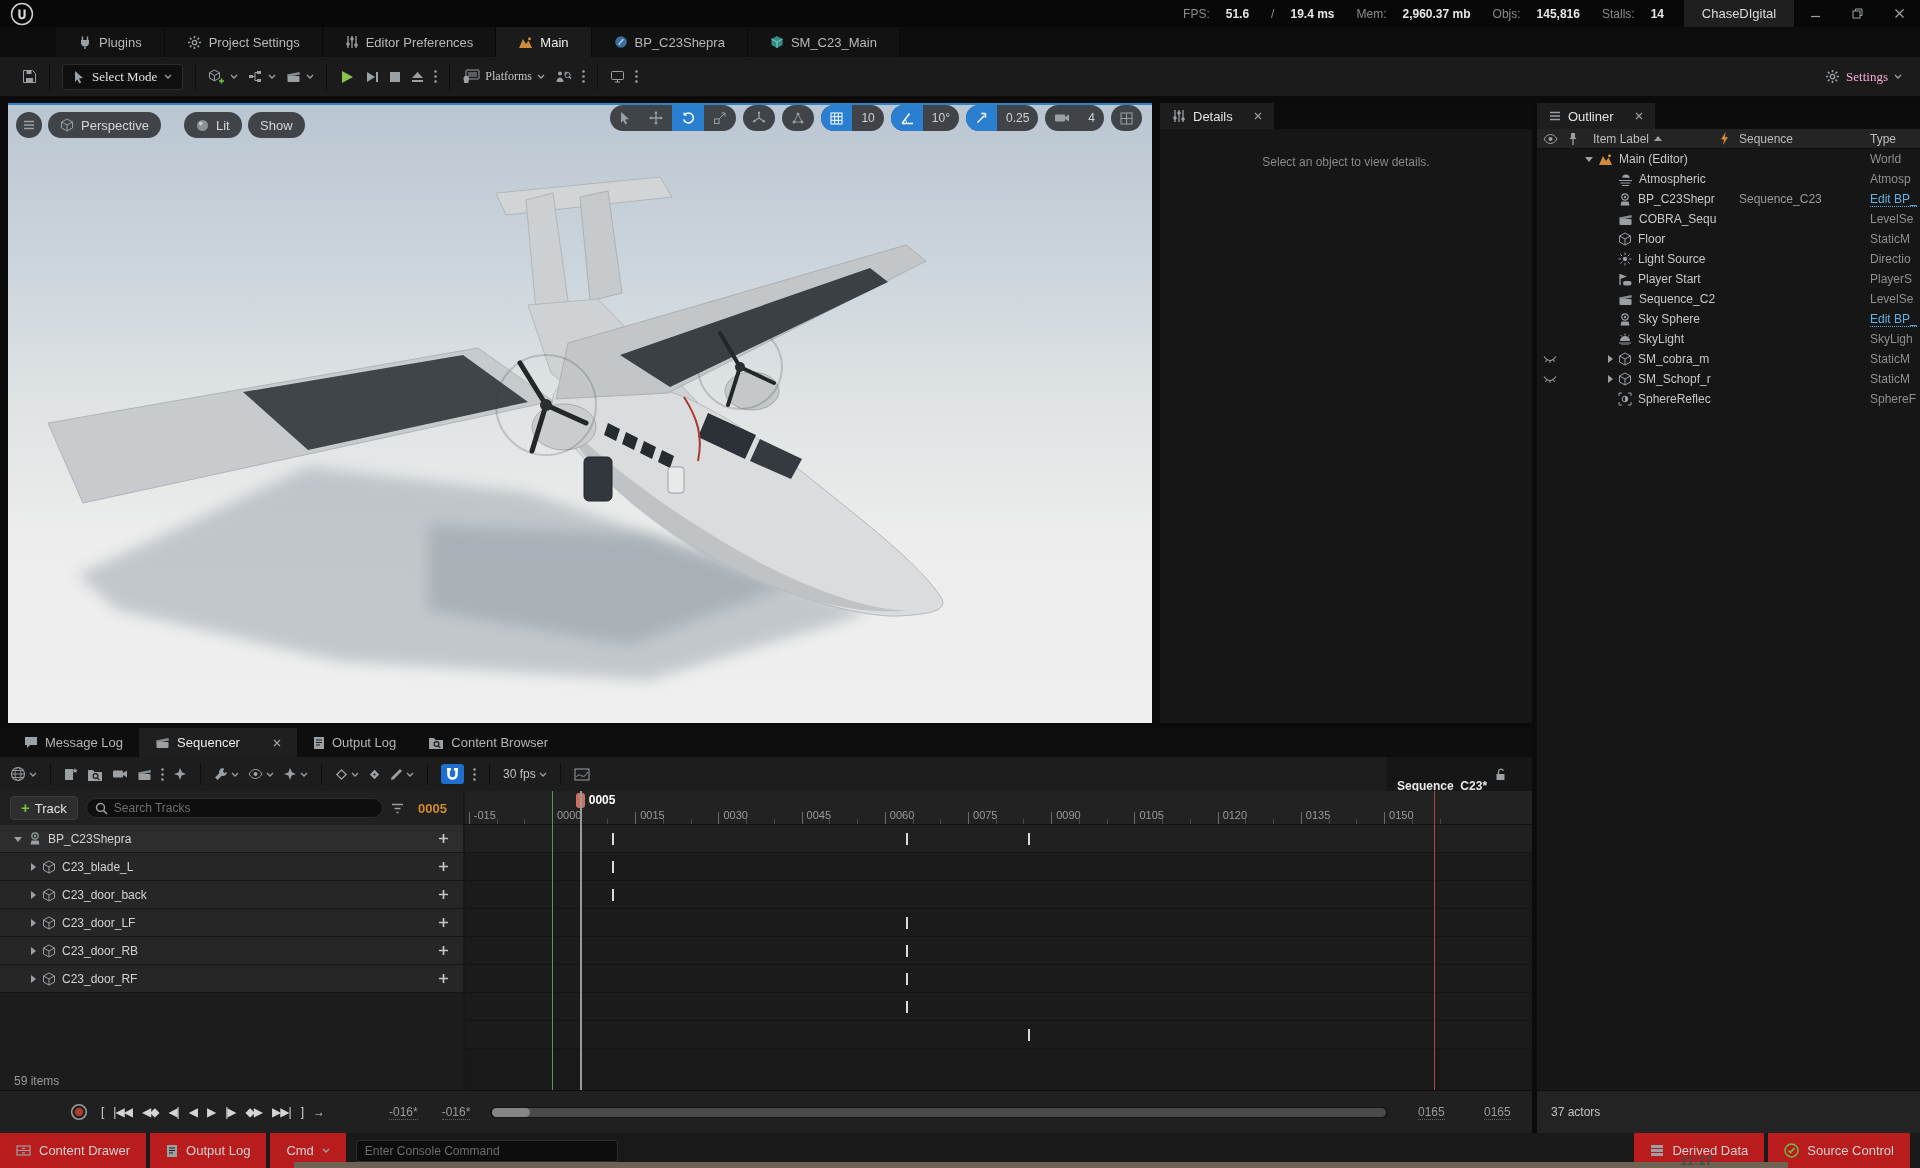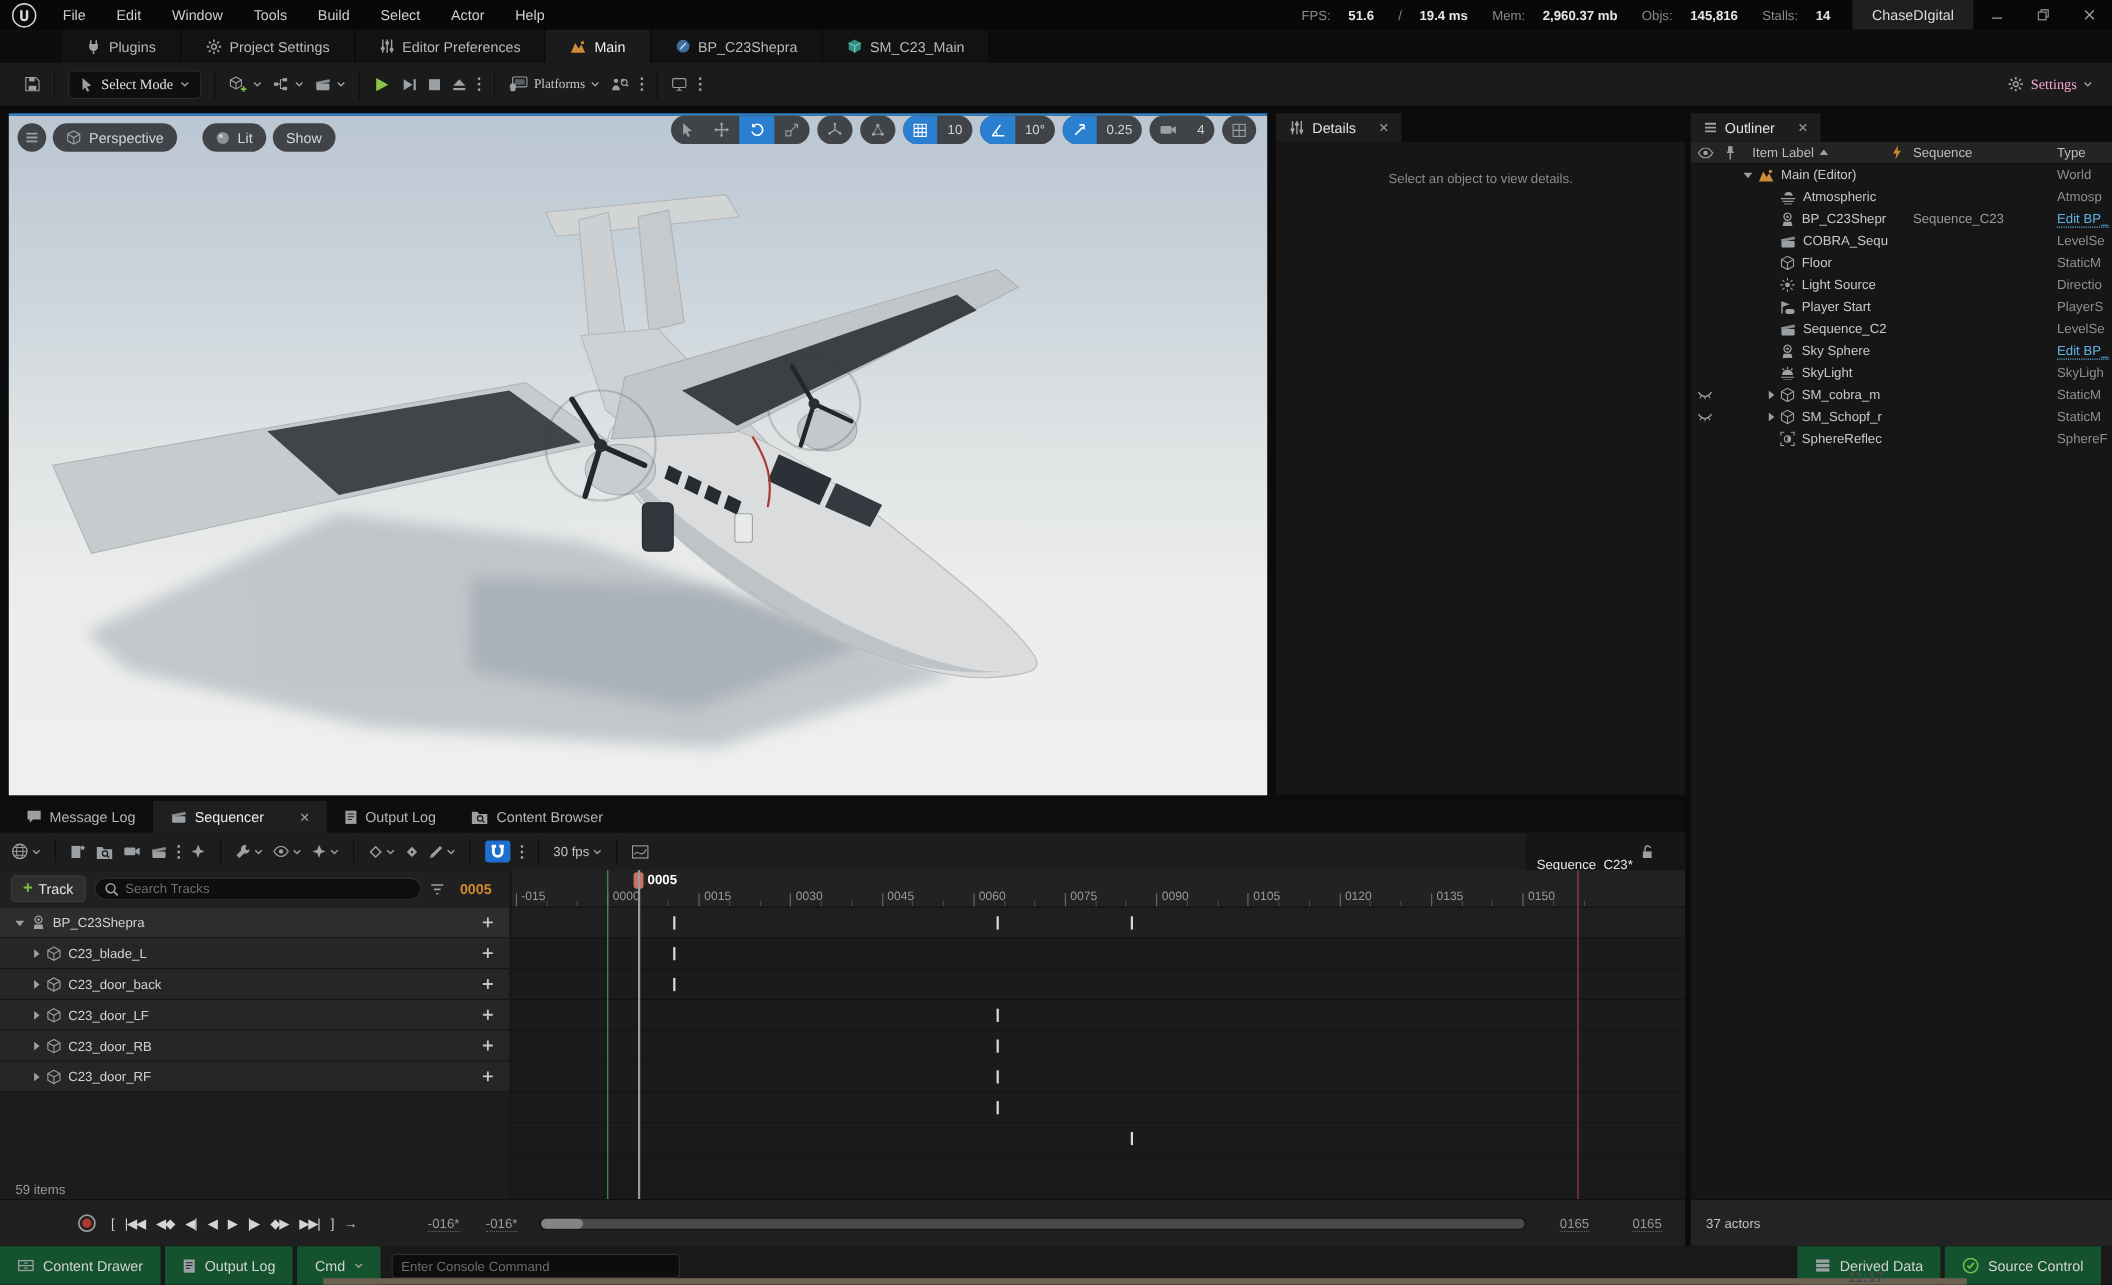--- a/index.html
+++ b/index.html
@@ -68,21 +68,21 @@
   
   #seqpanel { left:0; top:728px; width:1532px; height:405px; background:#181818; }
   #seq-tabs { height:29px; background:#0e0e0e; display:flex; align-items:flex-end; padding-left:8px; }
   .btab { height:29px; display:flex; align-items:center; gap:7px; padding:0 16px; font-size:13px; color:#b5b5b5; }
   .btab.active { background:#1f1f1f; color:#ececec; }
   #seq-toolbar { height:34px; background:#1d1d1d; display:flex; align-items:center; padding:0 10px; gap:9px; position:relative; }
   .sq-sep { width:1px; height:22px; background:#0f0f0f; margin:0 4px; }
   .sq-btn { display:flex; align-items:center; gap:3px; color:#c2c2c2; }
   .sq-btn.active-blue { background:#1f6fd0; border-radius:3px; padding:3px 5px; color:#fff; }
   #seq-name-wrap { position:absolute; right:0; top:0; height:34px; width:145px; background:#161616; display:flex; align-items:center; gap:8px; padding-left:10px; }
-  #seq-name { font-weight:normal; color:#e8e8e8; font-size:12px;margin-top:24px; }
+  #seq-name { font-weight:bold; color:#e8e8e8; font-size:12px;margin-top:24px; }
   #seq-leftheader { position:absolute; left:0; top:63px; width:463px; height:34px; background:#202020; display:flex; align-items:center; gap:8px; padding:0 10px; }
   #track-btn { background:#2e2e2e; border:1px solid #3c3c3c; border-radius:4px; height:24px; display:flex; align-items:center; gap:5px; padding:0 10px; color:#e3e3e3; font-size:13px; }
   #track-btn .plus { color:#7cc142; font-weight:bold; font-size:15px; line-height:0; }
   #seq-search { flex:1; }
   #cur-frame { color:#d08a2e; font-weight:bold; font-size:13px; margin:0 6px; }
   #track-list { position:absolute; left:0; top:97px; width:463px; height:265px; background:#1c1c1c; }
   .trk-row { height:28px; display:flex; align-items:center; gap:6px; border-bottom:1px solid #161616; background:#262626; position:relative; color:#d2d2d2; font-size:12px; }
   .trk-row.root { background:#2d2d2d; }
   .trk-plus { position:absolute; right:14px; color:#c6c6c6; }
   #items-count { position:absolute; left:14px; top:346px; color:#9a9a9a; }
@@ -99,48 +99,38 @@
   #playhead-label { position:absolute; top:2px; color:#fff; font-weight:bold; font-size:12px; }
   #transportbar { position:absolute; left:0; top:362px; width:1532px; height:43px; background:#202020; border-top:1px solid #101010; display:flex; align-items:center; }
   .tp-btn { color:#d5d5d5; font-size:12px; letter-spacing:-1px; padding:0 5px; white-space:nowrap; }
   .spin { color:#9a9a9a; border-bottom:1px dotted #666; margin:0 12px; font-size:12px; }
   #hscroll { position:absolute; left:490px; top:16px; width:898px; height:11px; background:#141414; border-radius:6px; }
   #hscroll .thumb { position:absolute; left:2px; top:1px; width:894px; height:9px; background:#4a4a4a; border-radius:5px; }
   #hscroll .grip { position:absolute; left:2px; top:1px; width:38px; height:9px; background:#848484; border-radius:5px; }
 
   
   #statusbar { left:0; top:1133px; width:1920px; height:35px; background:#191919; display:flex; align-items:center; }
-  .sb-btn { height:35px; background:#14532d; display:flex; align-items:center; gap:8px; padding:0 16px; font-size:13px; color:#d2d2d2; margin-right:4px; }
+  .sb-btn { height:35px; background:#b91c1c; display:flex; align-items:center; gap:8px; padding:0 16px; font-size:13px; color:#d2d2d2; margin-right:4px; }
   #console-box { width:262px; height:22px; background:#0d0d0d; border:1px solid #2e2e2e; border-radius:3px; display:flex; align-items:center; padding:0 8px; margin-left:6px; }
   #console-box input { width:100%; background:transparent; border:none; outline:none; color:#bdbdbd; font-size:12px; font-family:"Liberation Sans",sans-serif; }
   #console-box input::placeholder { color:#6d6d6d; }
   #sb-right { margin-left:auto; display:flex; }
   #bottomstrip { position:absolute; left:294px; top:1162px; width:1494px; height:6px; background:#6e6353; overflow:visible; }
   #video-ts { position:absolute; left:1386px; top:-9px; color:#4a4a4a; font-weight:bold; font-size:13px; }
 </style>
 </head>
 <body>
 
 <div id="titlebar" class="abs">
   <span id="ue-logo" class="ic">
       <svg width="24" height="24" viewBox="0 0 26 26">
         <circle cx="13" cy="13" r="11.3" fill="none" stroke="#cfcfcf" stroke-width="1.6"></circle>
         <path d="M9 8v7c0 2.3 1.6 3.8 4 3.8S17 17.3 17 15V8h-2.4v7c0 1-.6 1.6-1.6 1.6S11.4 16 11.4 15V8z" fill="#dadada"></path>
       </svg>
     </span>
-  <div id="menus" class="row">
-      <span class="menu-item">File</span>
-      <span class="menu-item">Edit</span>
-      <span class="menu-item">Window</span>
-      <span class="menu-item">Tools</span>
-      <span class="menu-item">Build</span>
-      <span class="menu-item">Select</span>
-      <span class="menu-item">Actor</span>
-      <span class="menu-item">Help</span>
-    </div>
   <div id="stats">
       <span class="stat-label">FPS:</span>
       <span class="stat-value">51.6</span>
       <span class="stat-label">/</span>
       <span class="stat-value">19.4 ms</span>
       <span class="stat-label">Mem:</span>
       <span class="stat-value">2,960.37 mb</span>
       <span class="stat-label">Objs:</span>
       <span class="stat-value">145,816</span>
       <span class="stat-label">Stalls:</span>

